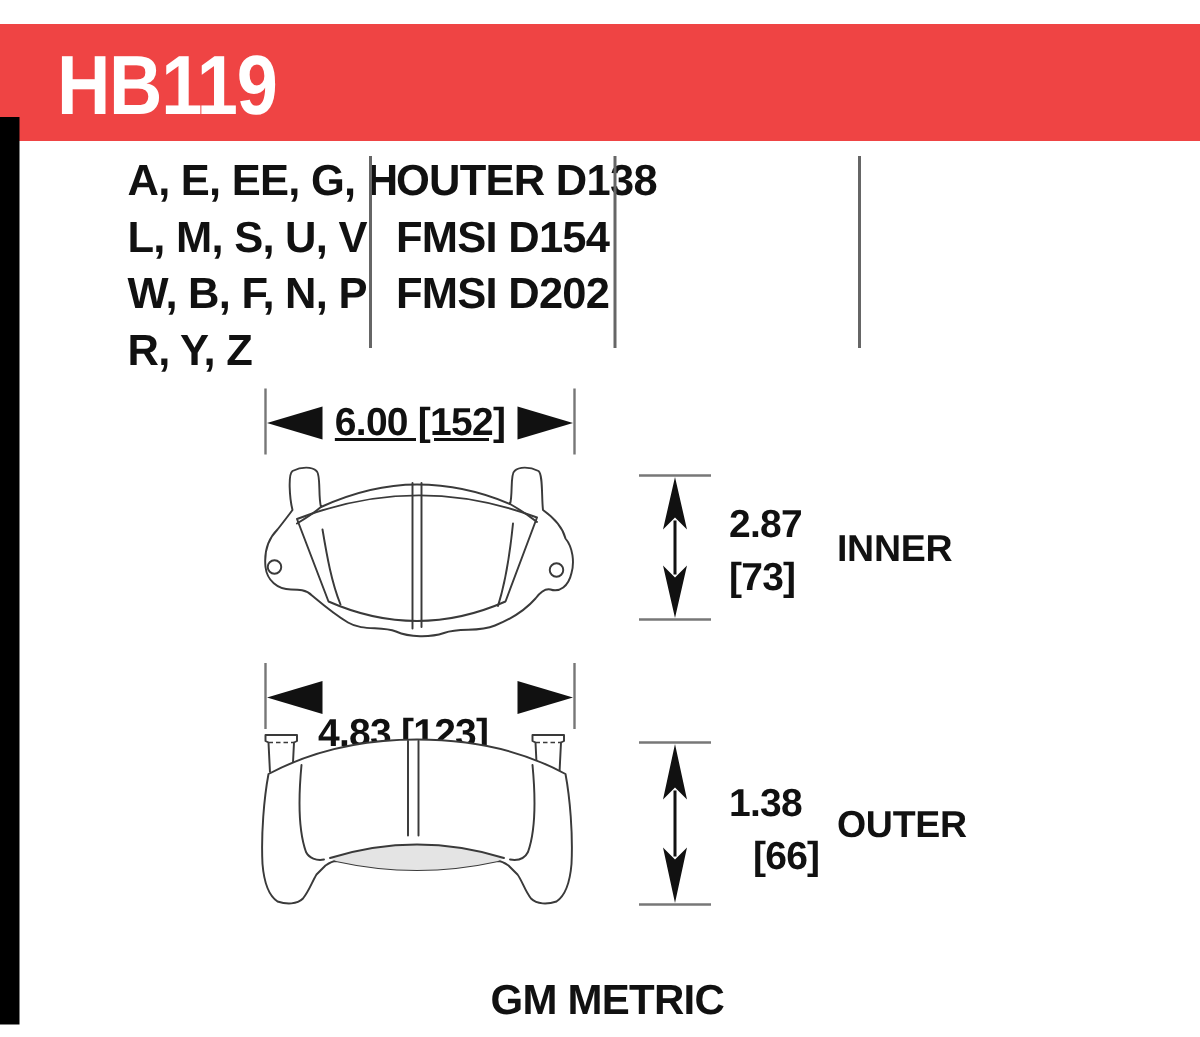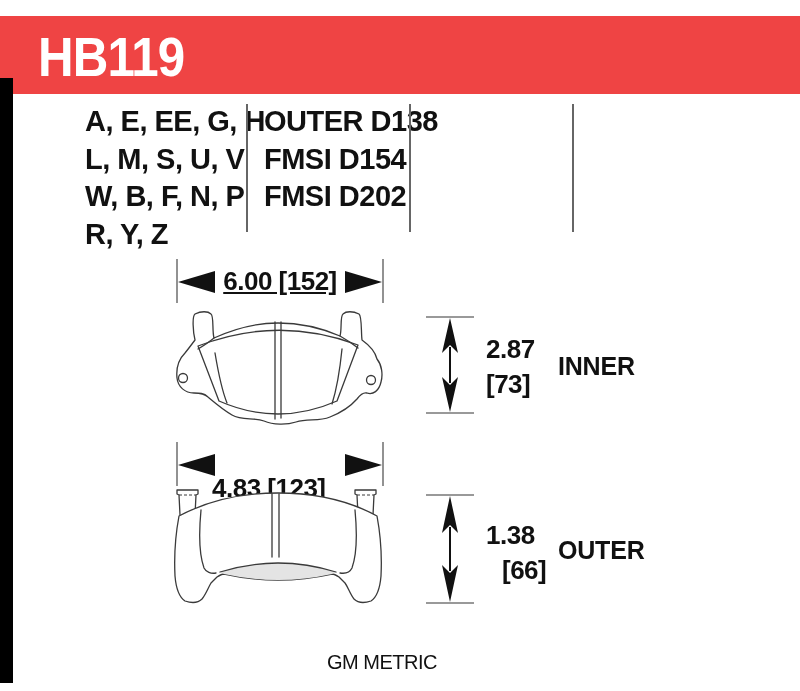--- a/index.html
+++ b/index.html
@@ -15,21 +15,21 @@
     letter-spacing:-1px;transform:scaleX(0.88);transform-origin:left top;
     white-space:nowrap;
   }
   .edge{left:0;top:78px;width:13px;height:605px;background:#000;}
   
   .tbl-col{font-size:29px;font-weight:700;letter-spacing:-0.5px;line-height:37.5px;white-space:nowrap;}
   .div-line{width:2px;background:#666;top:104px;height:128px;}
   
   .dim-label{font-size:26px;font-weight:700;letter-spacing:-0.5px;white-space:nowrap;}
   .pos-label{font-size:25px;font-weight:700;letter-spacing:-0.2px;white-space:nowrap;}
-  .footer-label{font-size:20px;font-weight:400;letter-spacing:-0.5px;white-space:nowrap;}
+  .footer-label{font-size:28px;font-weight:700;letter-spacing:-0.5px;white-space:nowrap;}
   svg{display:block;}
   .draw{stroke:#3a3a3a;stroke-width:1.3;fill:none;stroke-linejoin:round;stroke-linecap:round;}
   .draw-fill{stroke:#3a3a3a;stroke-width:1.3;fill:#ffffff;stroke-linejoin:round;}
   .gray-fill{fill:#e4e4e4;stroke:#8a8a8a;stroke-width:1;}
   .tick{stroke:#777;stroke-width:1.6;}
   .arrow{fill:#111;stroke:none;}
   .dashed{stroke:#3a3a3a;stroke-width:1;stroke-dasharray:3 2;fill:none;}
 </style>
 </head>
 <body>

